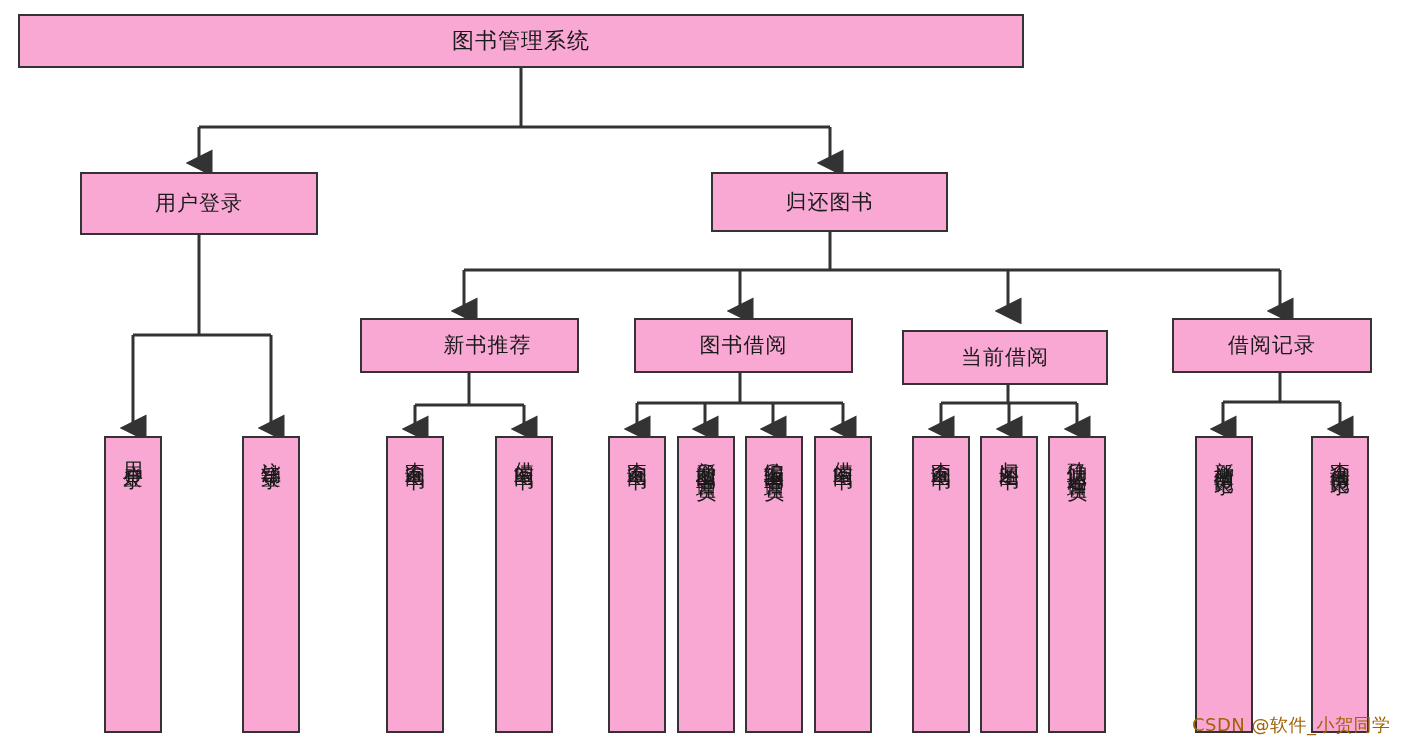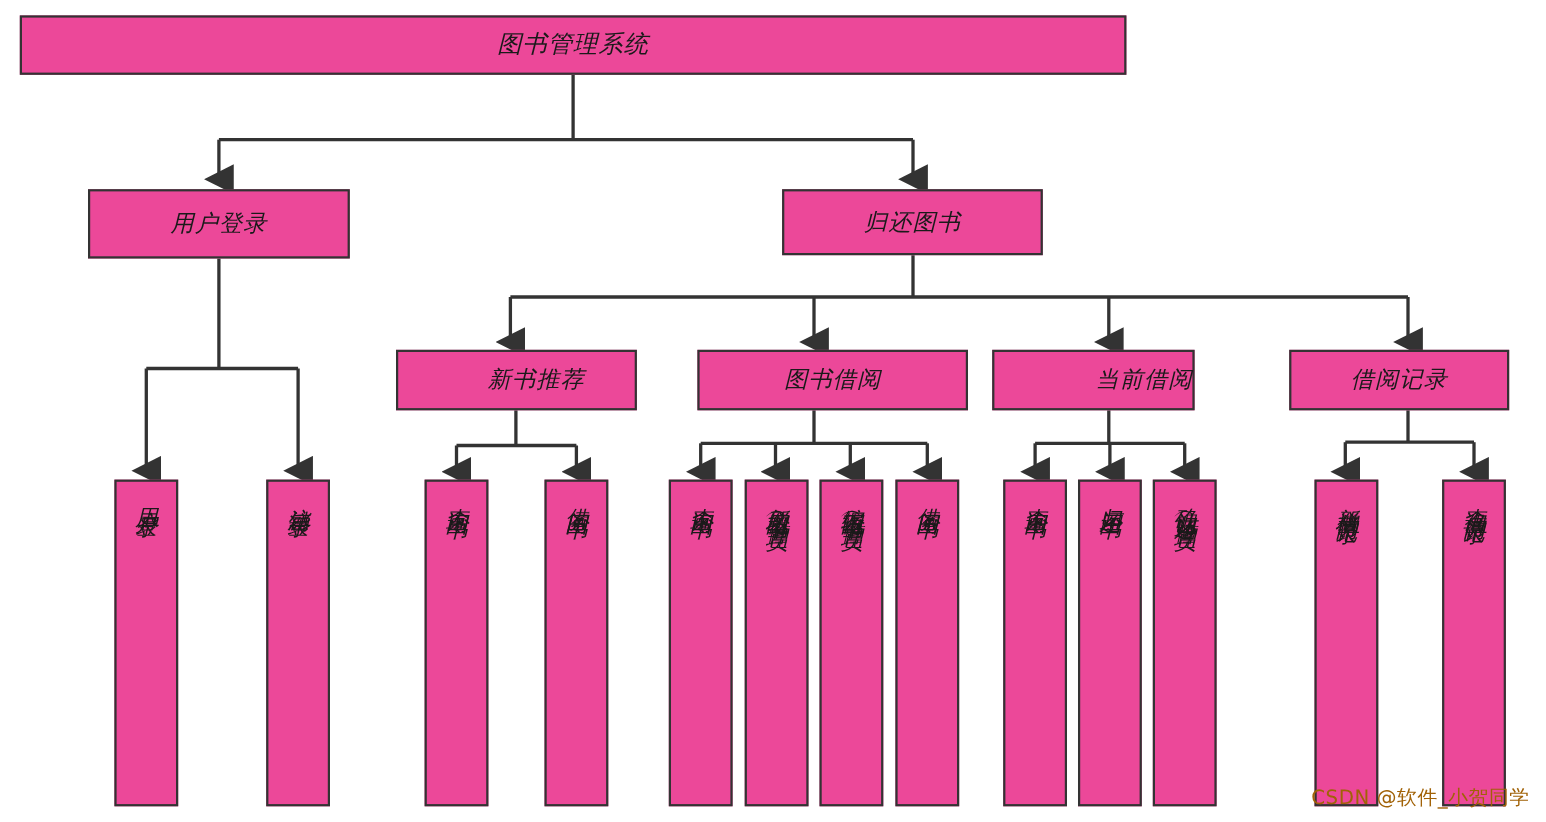--- a/index.html
+++ b/index.html
@@ -22,27 +22,26 @@
     position: absolute;
     left: 0;
     top: 0;
     width: 1405px;
     height: 747px;
     pointer-events: none;
   }
   .node {
     position: absolute;
     box-sizing: border-box;
-    background: #ec4899;
+    background: #f9a8d4;
     border: 2px solid #333333;
     display: flex;
     align-items: center;
     justify-content: center;
     color: #1a1a1a;
-    font-style: italic;
   }
   .node-label {
     display: block;
     text-align: center;
     line-height: 1.25;
     white-space: nowrap;
   }
   
   .node.horiz .node-label {
     font-size: 21px;
@@ -141,25 +140,25 @@
   </div>
 
   <div class="node horiz" style="left:711px; top:172px; width:237px; height:60px;">
     <span class="node-label">归还图书</span>
   </div>
 
   <div class="node horiz" style="left:360px; top:318px; width:219px; height:55px;padding-left:36px;">
     <span class="node-label">新书推荐</span>
   </div>
 
-  <div class="node horiz" style="left:634px; top:318px; width:246px; height:55px;">
+  <div class="node horiz" style="left:634px; top:318px; width:219px; height:55px;">
     <span class="node-label">图书借阅</span>
   </div>
 
-  <div class="node horiz" style="left:902px; top:318px; width:184px; height:55px;justify-content:flex-end;">
+  <div class="node horiz" style="left:902px; top:330px; width:206px; height:55px;">
     <span class="node-label">当前借阅</span>
   </div>
 
   <div class="node horiz" style="left:1172px; top:318px; width:200px; height:55px;">
     <span class="node-label">借阅记录</span>
   </div>
 
   <div class="node vert" style="left:104px; top:436px; width:58px; height:297px;">
     <span class="node-label">用户登录</span>
   </div>

